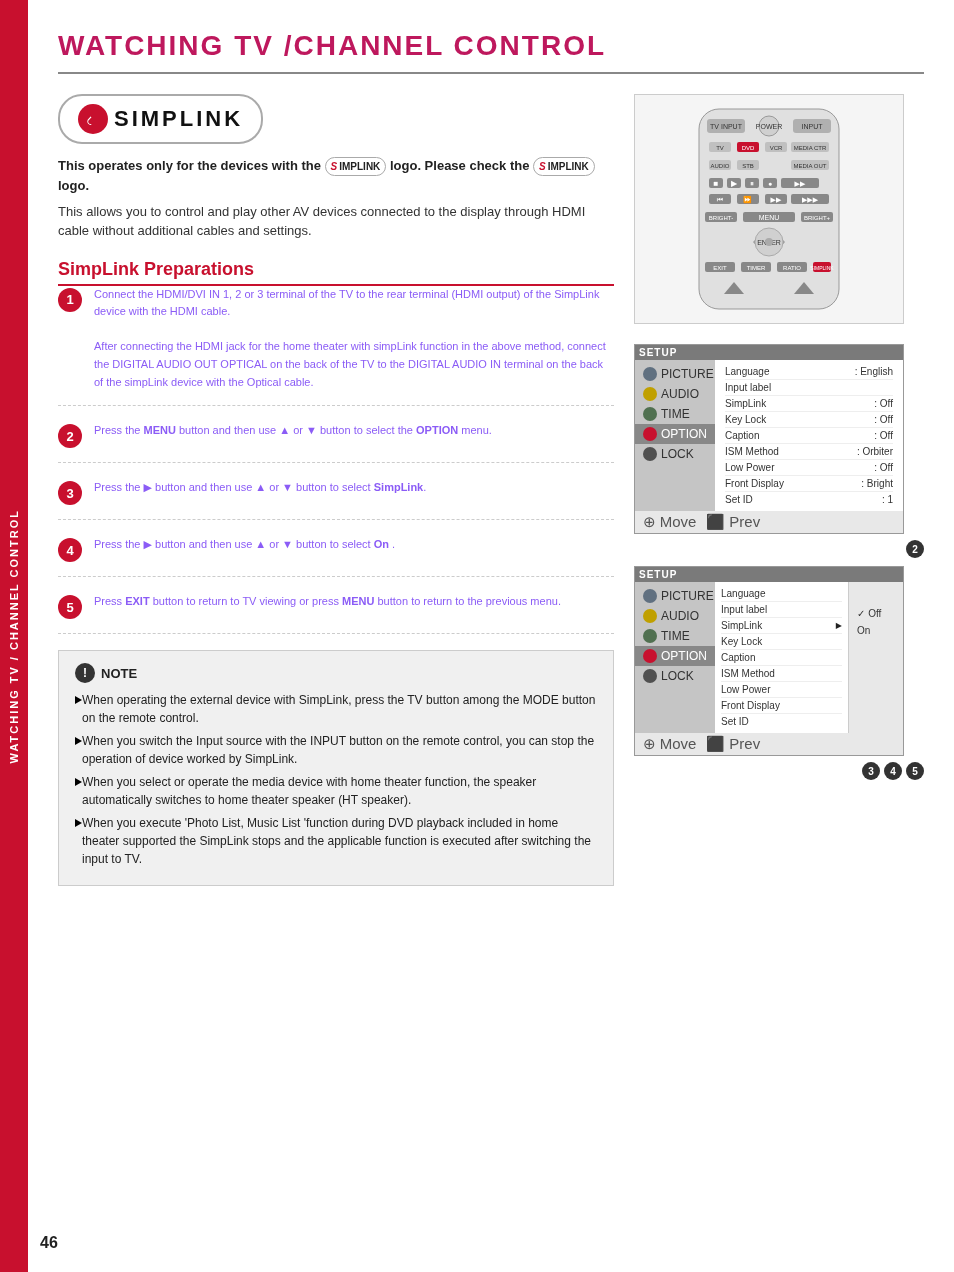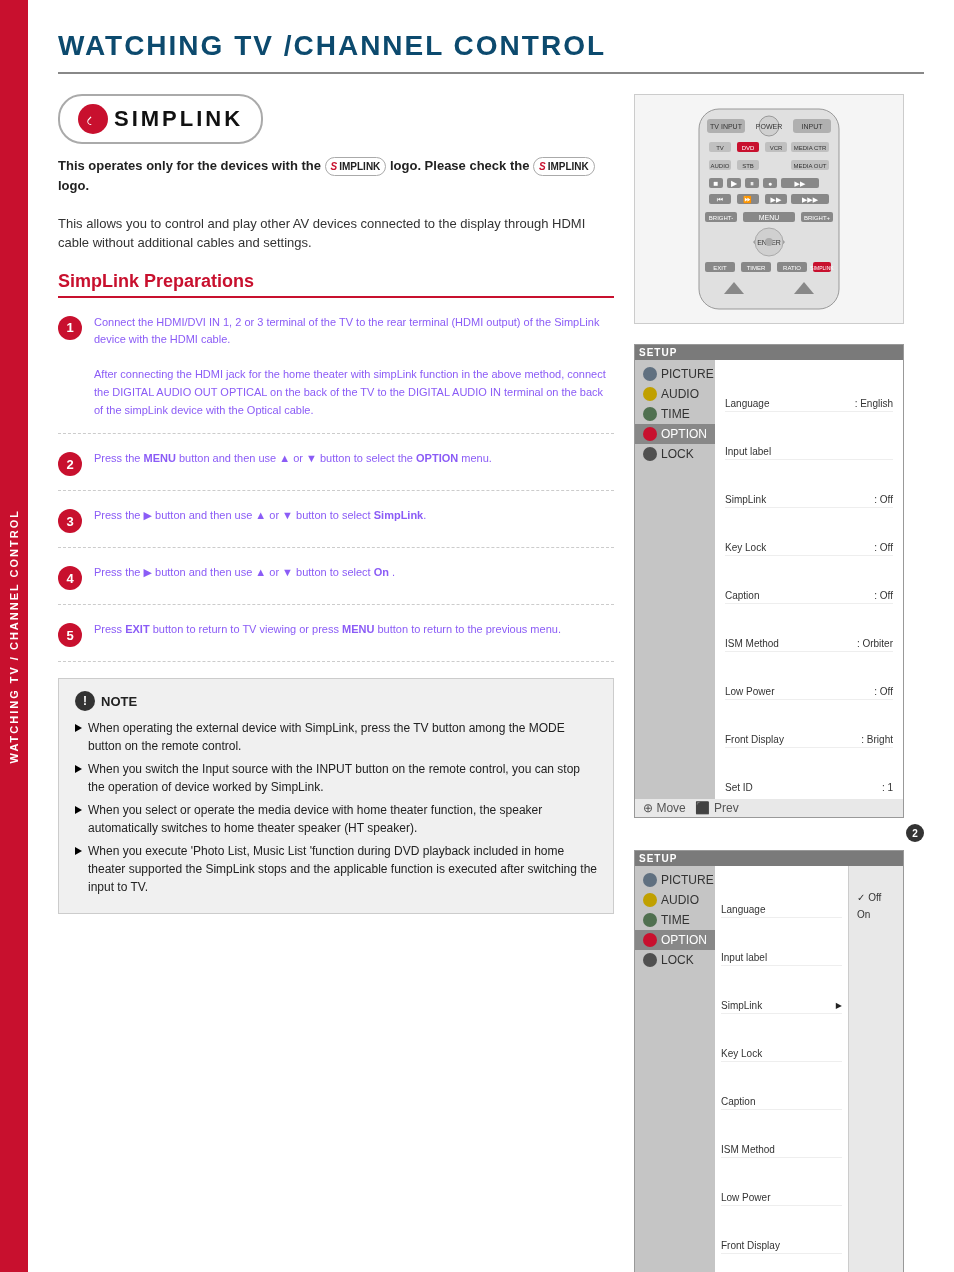--- a/index.html
+++ b/index.html
@@ -44,21 +44,21 @@
 
     
     .page-title {
       font-size: 28px;
       font-weight: bold;
       letter-spacing: 2px;
       text-transform: uppercase;
       border-bottom: 2px solid #888;
       padding-bottom: 10px;
       margin-bottom: 20px;
-      color: #0c4a6e;
+      color: #be185d;
     }
 
     
     .two-col {
       display: flex;
       gap: 20px;
     }
     .left-col {
       flex: 1;
       min-width: 0;
@@ -99,21 +99,21 @@
       font-size: 22px;
       font-weight: bold;
       letter-spacing: 3px;
       text-transform: uppercase;
       color: #111;
     }
 
     .intro-bold {
       font-size: 13px;
       font-weight: bold;
-      margin-bottom: 18px;
+      margin-bottom: 6px;
       line-height: 1.5;
     }
     .simplink-inline {
       display: inline-flex;
       align-items: center;
       gap: 2px;
       font-size: 10px;
       border: 1px solid #aaa;
       border-radius: 10px;
       padding: 1px 5px;
@@ -126,21 +126,21 @@
       margin-bottom: 18px;
     }
 
     
     .section-heading {
       color: #c8102e;
       font-size: 18px;
       font-weight: bold;
       border-bottom: 2px solid #c8102e;
       padding-bottom: 4px;
-      margin-bottom: 16px;
+      margin-bottom: 0;
     }
 
     
     .step {
       display: flex;
       gap: 12px;
       margin-bottom: 16px;
       padding-bottom: 14px;
       border-bottom: 1px dashed #ccc;
     }
@@ -226,28 +226,27 @@
     .osd-right {
       flex: 1;
       padding: 4px 10px;
     }
     .osd-row {
       display: flex;
       justify-content: space-between;
       padding: 2px 0;
       font-size: 10px;
       border-bottom: 1px solid #eee;
-      margin-top: 32px;
     }
     .osd-row:last-child { border-bottom: none; }
     .osd-row .label { color: #333; }
     .osd-row .value { color: #333; }
     .osd-footer {
       background: #e8e8e8;
-      font-size: 12px;
+      font-size: 15px;
       padding: 2px 8px;
       display: flex;
       gap: 10px;
       color: #555;
     }
 
     .badge-row {
       display: flex;
       justify-content: flex-end;
       gap: 4px;
@@ -290,21 +289,20 @@
       background: #333;
       color: #fff;
       display: flex;
       align-items: center;
       justify-content: center;
       font-size: 12px;
       font-weight: bold;
     }
     .note-item {
       display: flex;
-      gap: 6px;
       margin-bottom: 5px;
       line-height: 1.5;
       color: #222;
     }
     .note-arrow {
       display: inline-block;
       width: 0;
       height: 0;
       border-top: 4px solid transparent;
       border-bottom: 4px solid transparent;

